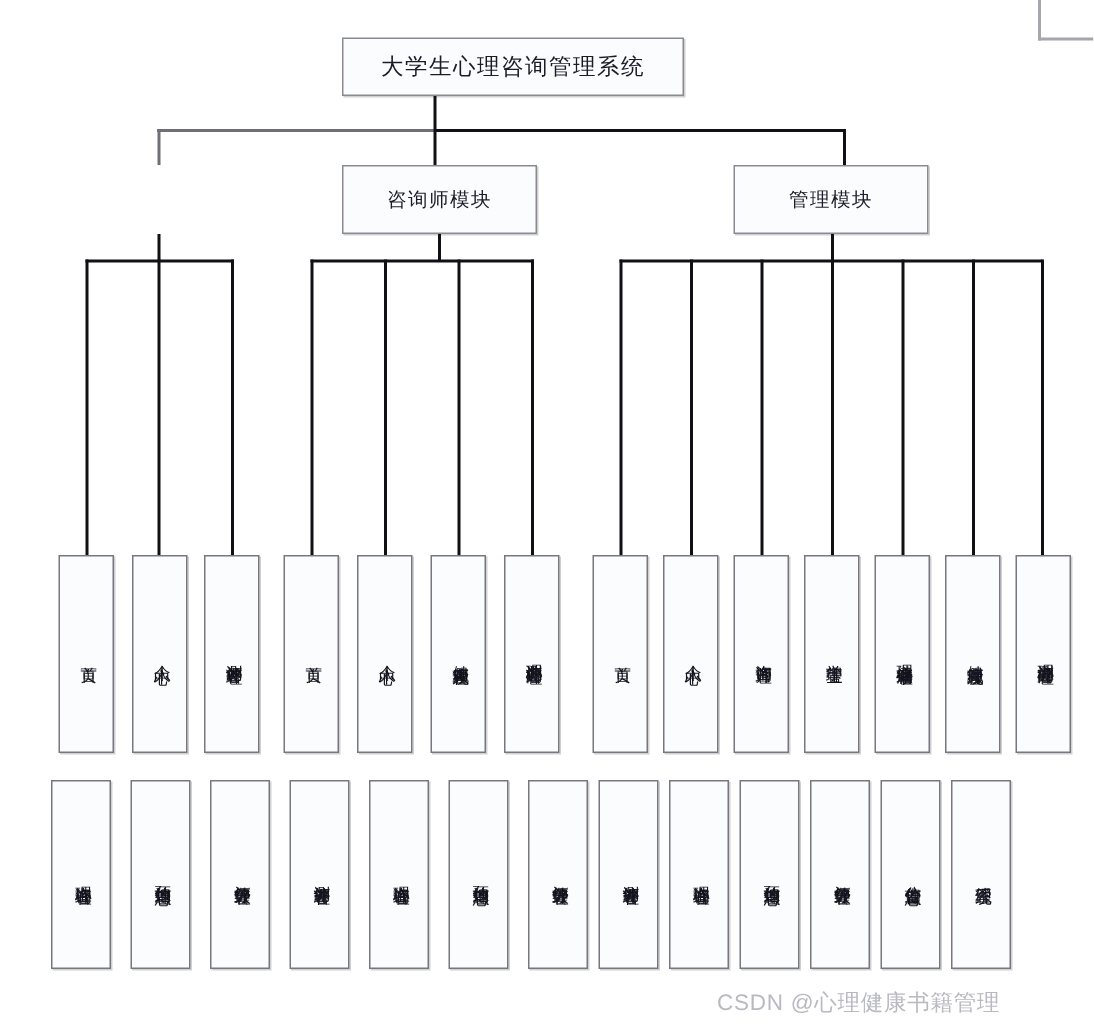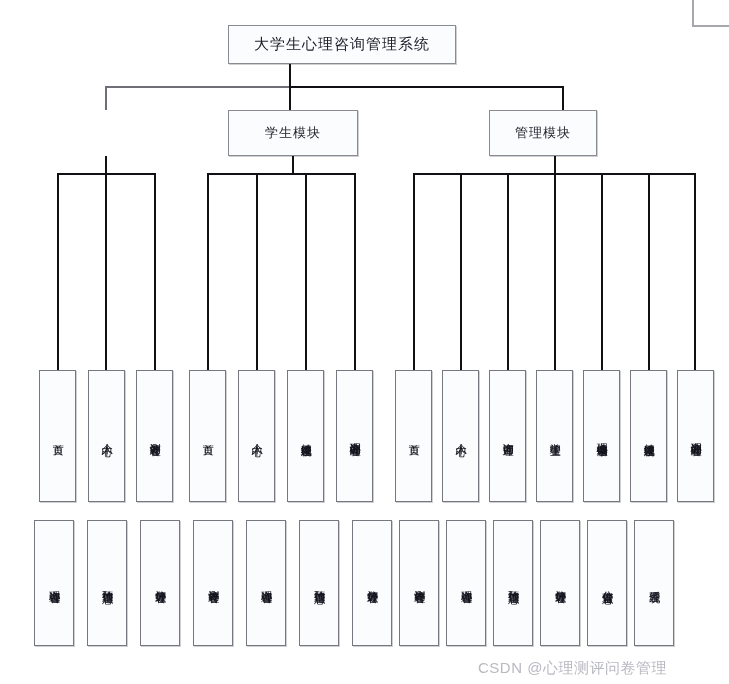--- a/index.html
+++ b/index.html
@@ -102,23 +102,23 @@
 
   <div class="ln ln-v" style="left:289px; top:64px; width:2px; height:22px;"></div>
   <div class="ln ln-h" style="left:105px; top:86px; width:459px; height:2px;"></div>
   <div class="ln ln-h ln-soft" style="left:105px; top:86px; width:185px; height:2px;"></div>
 
   <div class="ln ln-v ln-soft" style="left:105px; top:86px; width:2px; height:24px;"></div>
   <div class="ln ln-v" style="left:289px; top:86px; width:2px; height:24px;"></div>
   <div class="ln ln-v" style="left:562px; top:86px; width:2px; height:24px;"></div>
 
   <div class="box module-box" style="left:228px; top:110px; width:130px; height:46px;">
-    <span>学生模块</span>
+    <span>咨询师模块</span>
   </div>
-  <div class="box module-box" style="left:489px; top:110px; width:108px; height:46px;">
+  <div class="box module-box" style="left:489px; top:110px; width:130px; height:46px;">
     <span>管理模块</span>
   </div>
 
   <div class="ln ln-v" style="left:105px; top:156px; width:2px; height:18px;"></div>
   <div class="ln ln-h" style="left:57px; top:173px; width:99px; height:2px;"></div>
   <div class="ln ln-v" style="left:57px; top:173px; width:2px; height:197px;"></div>
   <div class="ln ln-v" style="left:105px; top:173px; width:2px; height:197px;"></div>
   <div class="ln ln-v" style="left:154px; top:173px; width:2px; height:197px;"></div>
 
   <div class="ln ln-v" style="left:292px; top:156px; width:2px; height:18px;"></div>
@@ -218,15 +218,15 @@
         <span class="vtext">评分等级管理</span>
       </div>
       <div class="leaf" style="left: 587px; top: 520px; width: 40px; height: 126px;">
         <span class="vtext">公告信息管理</span>
       </div>
       <div class="leaf" style="left: 634px; top: 520px; width: 40px; height: 126px;">
         <span class="vtext">系统管理</span>
       </div>
     </div>
 
-  <div class="watermark" style="left:478px; top:659px;">CSDN @心理测评问卷管理</div>
+  <div class="watermark" style="left:478px; top:659px;">CSDN @心理健康书籍管理</div>
 
 </div>
 
 </body></html>

